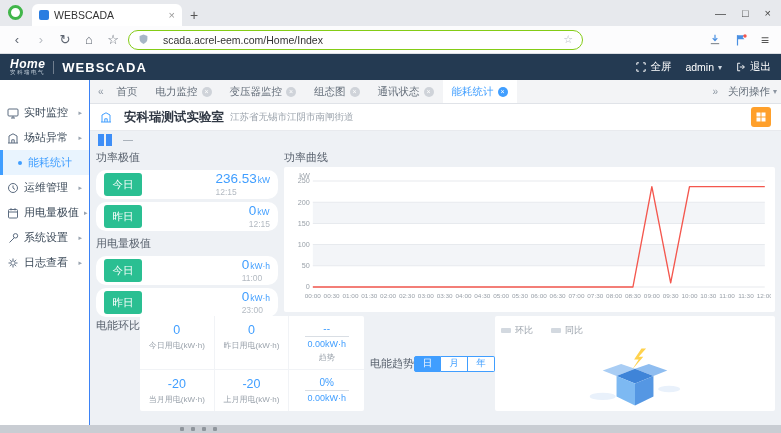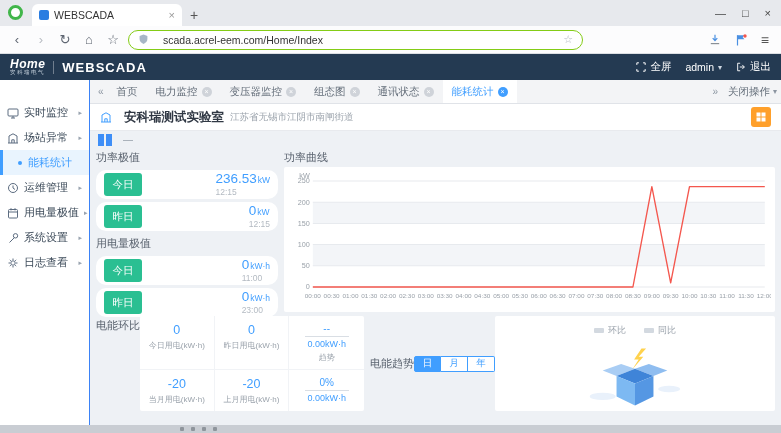--- a/index.html
+++ b/index.html
@@ -97,21 +97,21 @@
   .csub{color:#409eff;font-size:9px}
   .clab{color:#9ba3ac;font-size:8px;margin-top:3px}
   .trendcol{flex:1;display:flex;min-width:0}
   .trendhead{display:flex;align-items:center}
   .pgroup{margin-left:auto;display:flex}
   .pbtn{min-width:27px;height:16px;border:1px solid #409eff;border-left:none;color:#409eff;background:#fff;font-size:9.5px;display:flex;align-items:center;justify-content:center}
   .pbtn:first-child{border-left:1px solid #409eff;border-radius:2px 0 0 2px}
   .pbtn:last-child{border-radius:0 2px 2px 0}
   .pbtn.active{background:#409eff;color:#fff}
   .trendpanel{flex:1;background:#fff;border-radius:2px;padding:8px 6px 0;overflow:hidden}
-  .legend{display:flex;justify-content:center;gap:18px;color:#9aa2ab;font-size:9px;align-items:center}
+  .legend{display:flex;gap:18px;color:#9aa2ab;font-size:9px;align-items:center}
   .lg-item{display:flex;align-items:center}
   .lg-mark{display:inline-block;width:10px;height:5px;background:#d3d9e0;margin-right:4px;border-radius:1px}
   .illus{display:flex;justify-content:center;margin-top:4px}
 
   .taskbar{height:8px;background:#c9cdd3;display:flex;align-items:center;gap:7px;padding-left:180px}
   .tb-dot{width:4px;height:4px;background:#8f959c;border-radius:1px}
 </style>
 </head>
 <body>
 

